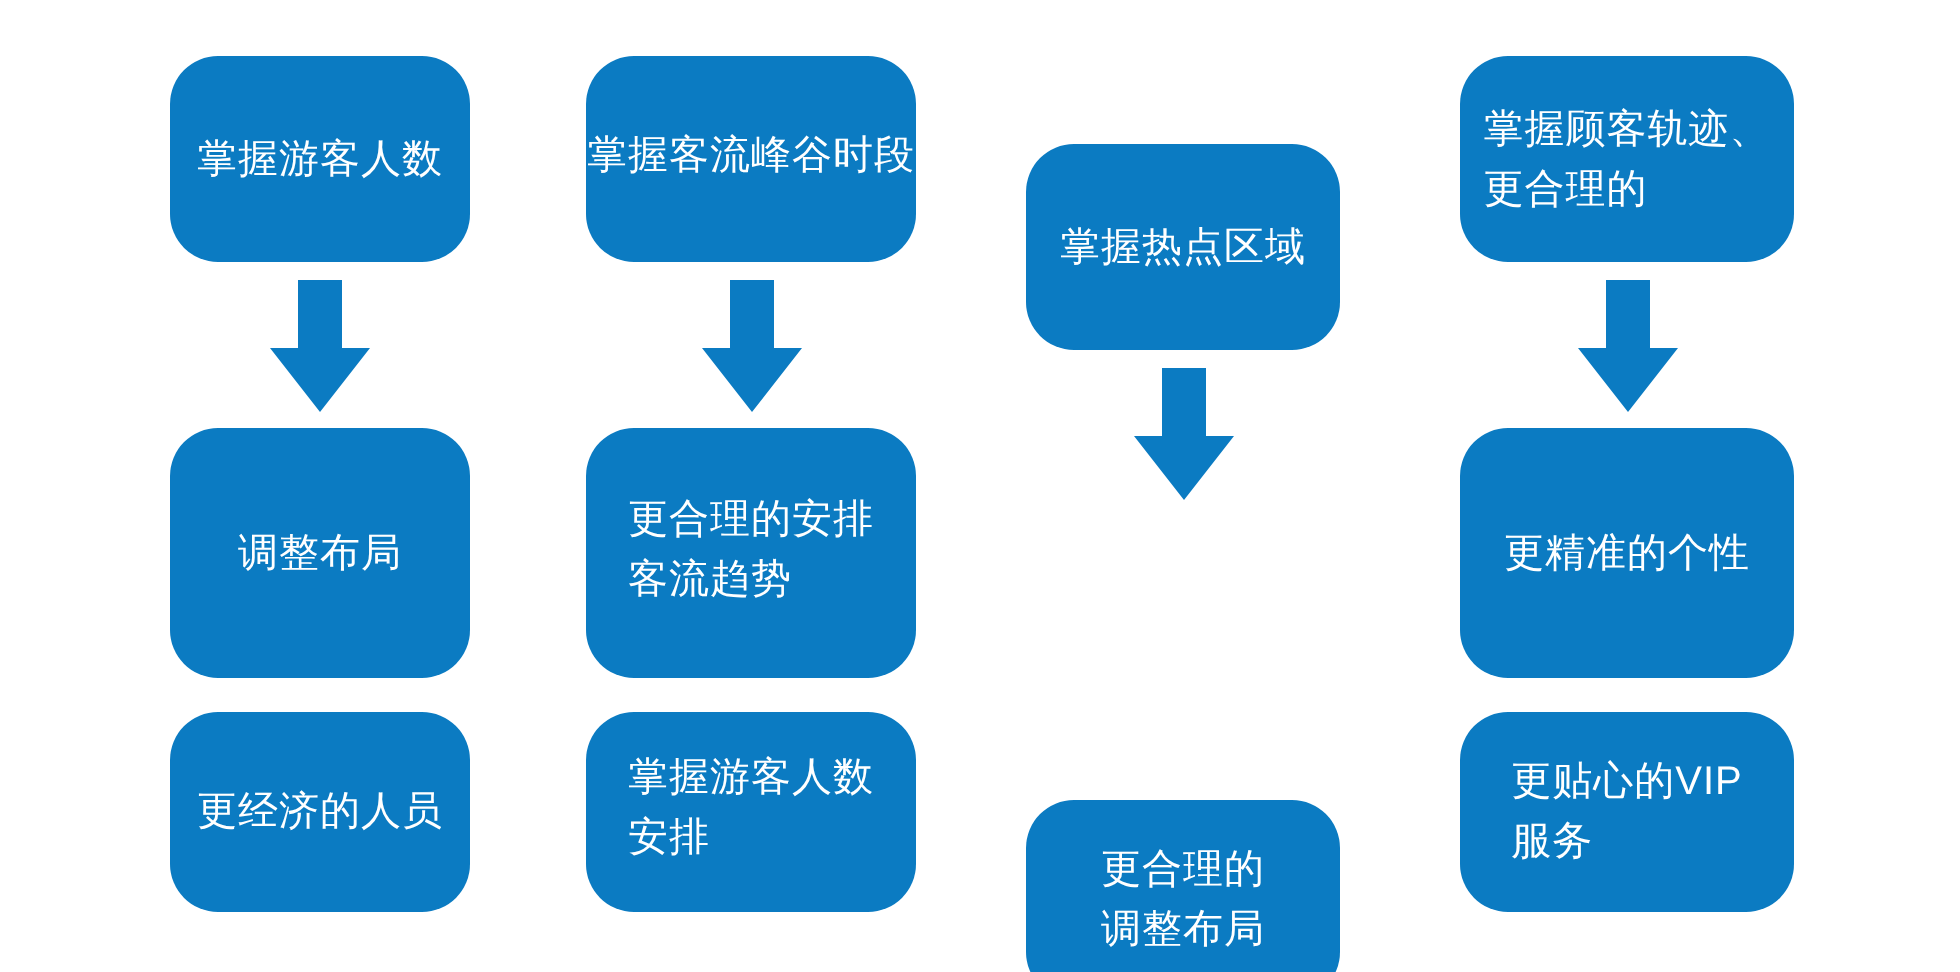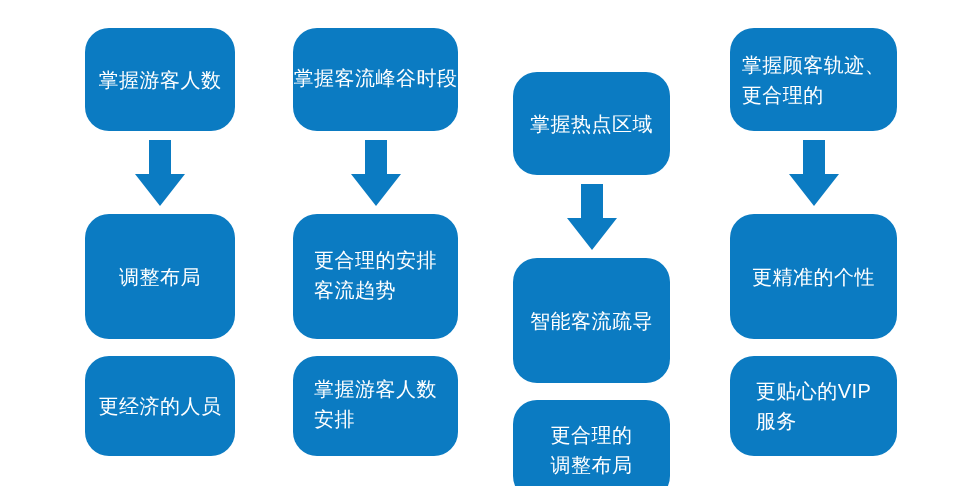--- a/index.html
+++ b/index.html
@@ -103,25 +103,20 @@
 
   <div class="col col3">
     <div class="box r1">
       <div class="txt">
         <div>掌握热点区域</div>
       </div>
     </div>
     <svg class="arrow" width="50" height="66" viewBox="0 0 50 66" aria-hidden="true">
       <polygon points="14,0 36,0 36,34 50,34 25,66 0,34 14,34"></polygon>
     </svg>
-    <div class="box r2">
-      <div class="txt">
-        <div>智能客流疏导</div>
-      </div>
-    </div>
     <div class="box r3">
       <div class="txt">
         <div>更合理的</div>
         <div>调整布局</div>
       </div>
     </div>
   </div>
 
   <div class="col col4">
     <div class="box r1">

